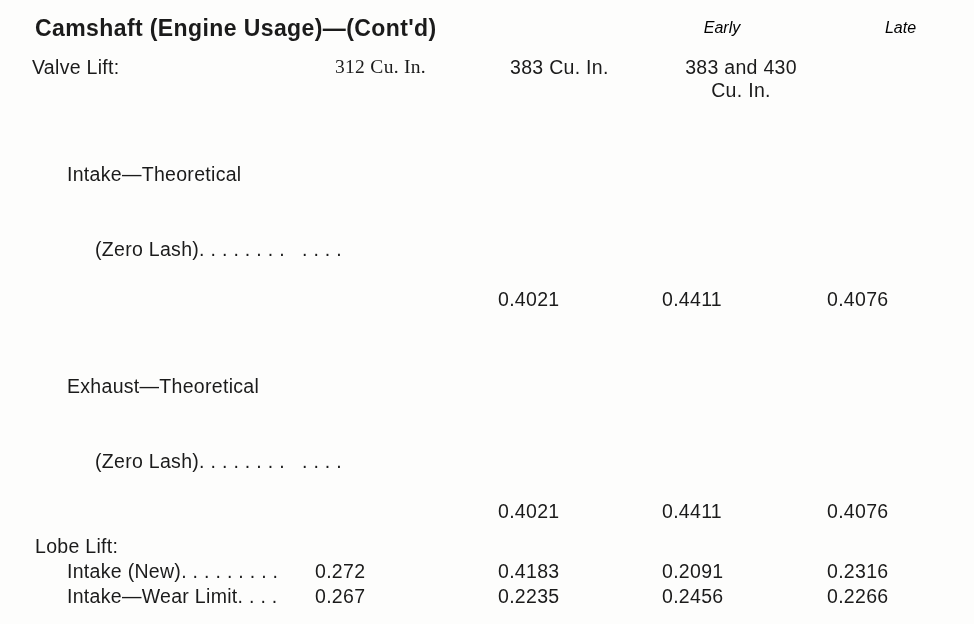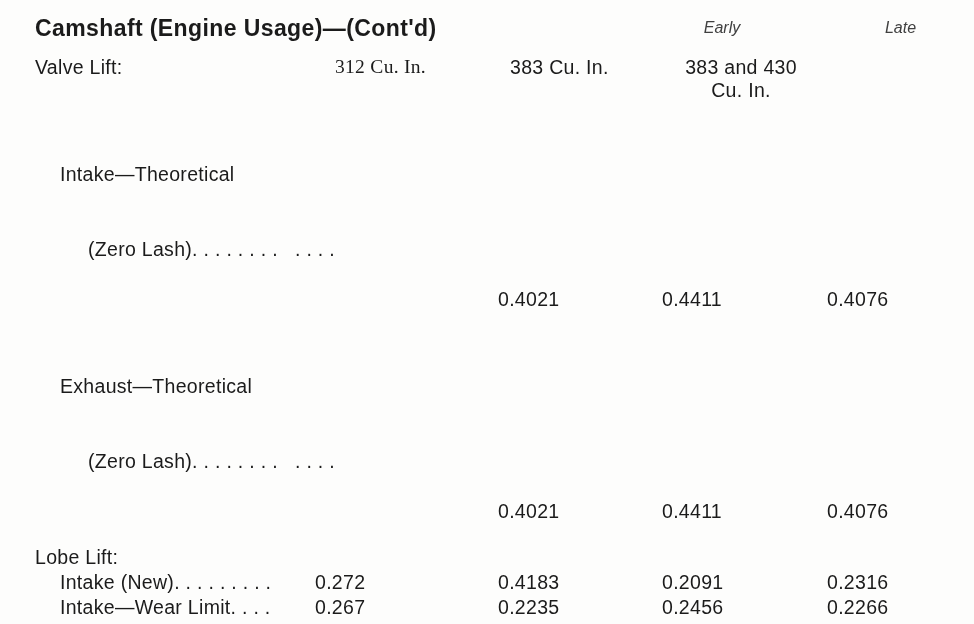--- a/index.html
+++ b/index.html
@@ -24,43 +24,43 @@
     padding-left:35px;
     font-size:23px;
     font-weight:bold;
     letter-spacing:0.4px;
   }
   .annot{
     font-style:italic;
     font-size:16px;
     text-align:center;
     align-self:center;
-    color:#404040;
+    color:#000000;
   }
   .annot.early{padding-right:45px;}
   .header-row{margin-top:10px;font-size:19.5px;letter-spacing:0.3px;}
-  .header-label{padding-left:35px;align-self:start;}
+  .header-label{padding-left:22px;align-self:start;margin-left:10px;}
   .hcol{align-self:start;}
   .hcol.c1{padding-left:20px;font-family:Liberation Serif, serif;}
   .hcol.c2{padding-left:12px;}
   .hcol.c3{padding-left:10px;}
   .hcol.c4{text-align:center;padding-right:7px;}
   .row{font-size:19.5px;letter-spacing:0.3px;line-height:25px;}
-  .row .lbl{padding-left:60px;white-space:pre;}
+  .row .lbl{padding-left:60px;white-space:pre;margin-left:7px;}
   .row .lbl .l2{padding-left:28px;}
   .val{white-space:pre;word-spacing:2px;}
   .heading{
     padding-left:35px;
     font-size:19.5px;
     letter-spacing:0.3px;
     line-height:25px;
   }
   .mt10{margin-top:10px;}
   .mt12{margin-top:12px;}
-  .mt28{margin-top:21px;}
+  .mt28{margin-top:10px;}
 </style>
 </head>
 <body>
 
 <div class="page">
 
   <div class="grid title-row">
     <div class="page-title">Camshaft (Engine Usage)—(Cont'd)</div>
     <div class="annot early">Early</div>
     <div class="annot">Late</div>

